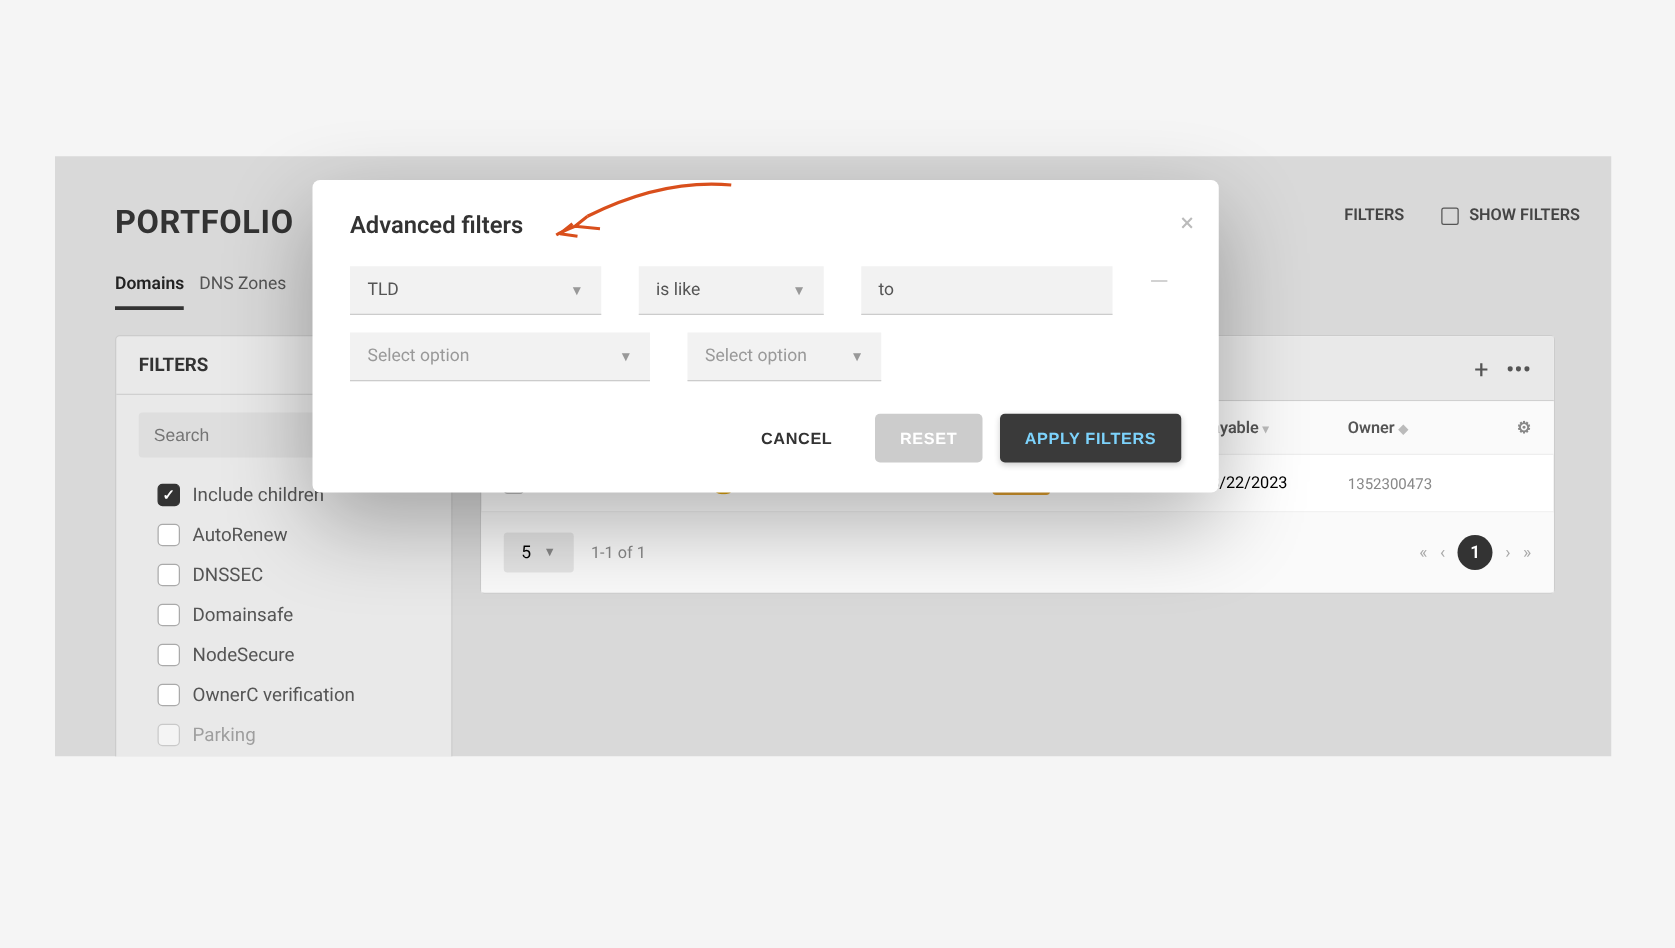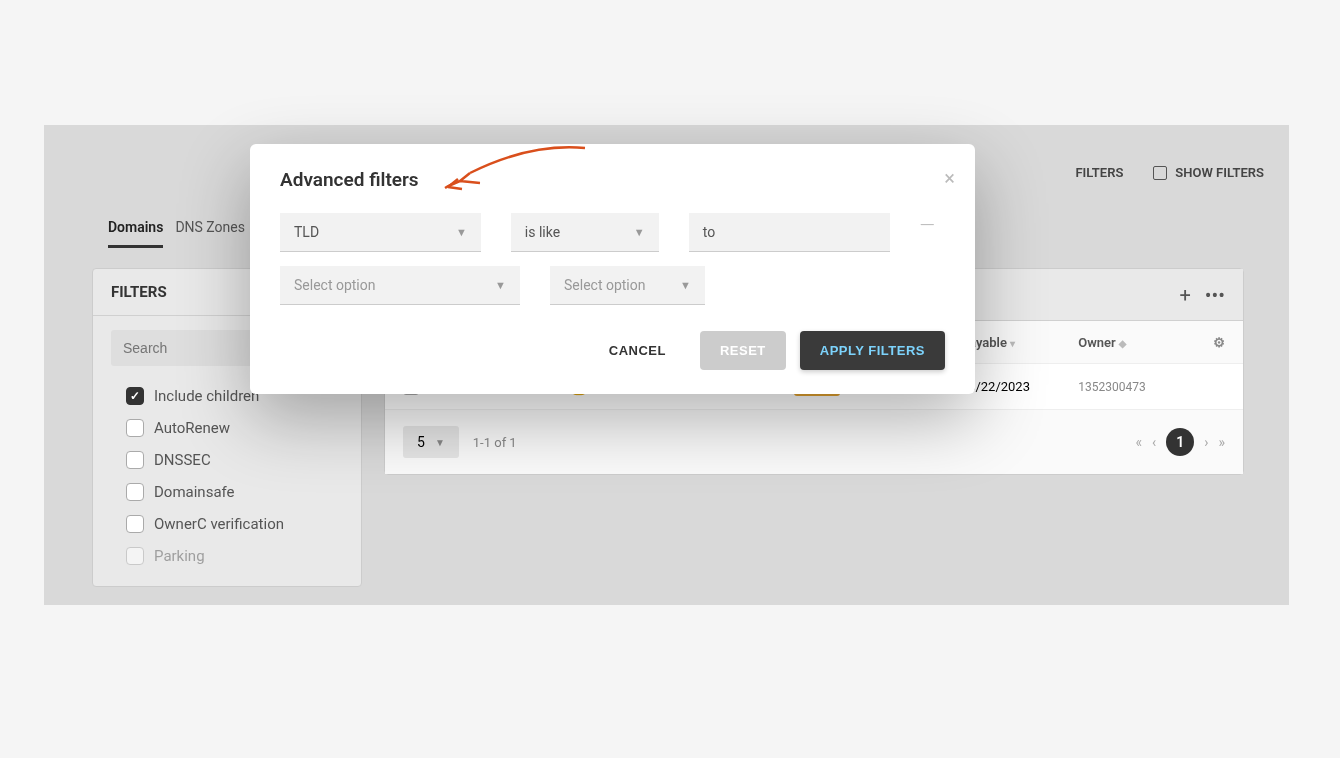--- a/index.html
+++ b/index.html
@@ -43,21 +43,20 @@
     .header-actions .action { display: flex; align-items: center; gap: 8px; cursor: pointer; }
     .icon-square { width: 14px; height: 14px; border: 1.5px solid #555; border-radius: 2px; }
     .tabs {
       position: absolute;
       left: 48px;
       top: 94px;
       display: flex;
       gap: 12px;
       font-size: 14px;
       color: #555;
-      margin-left: 16px;
     }
     .tab { padding-bottom: 10px; cursor: pointer; }
     .tab.active { font-weight: 600; color: #222; border-bottom: 3px solid #333; }
     .sidebar {
       position: absolute;
       left: 48px;
       top: 143px;
       width: 270px;
       background: #e9e9e9;
       border: 1px solid #ccc;
@@ -221,20 +220,21 @@
     .btn-apply { background: #3a3a3a; color: #7dd3fc; box-shadow: 0 2px 5px rgba(0,0,0,0.2); }
 
     
     .arrow-svg { position: absolute; left: 440px; top: 143px; width: 150px; height: 50px; pointer-events: none; z-index: 200; }
   </style>
 </head>
 <body>
 
 <div class="app-viewport">
 
+  <div class="page-title">PORTFOLIO</div>
 
   <div class="header-actions">
     <div class="action">
       <span>FILTERS</span>
     </div>
     <div class="action">
       <span class="icon-square"></span>
       <span>SHOW FILTERS</span>
     </div>
   </div>
@@ -256,20 +256,24 @@
         <div class="cb"></div>
         <span>AutoRenew</span>
       </div>
       <div class="filter-item">
         <div class="cb"></div>
         <span>DNSSEC</span>
       </div>
       <div class="filter-item">
         <div class="cb"></div>
         <span>Domainsafe</span>
+      </div>
+      <div class="filter-item">
+        <div class="cb"></div>
+        <span>NodeSecure</span>
       </div>
       <div class="filter-item">
         <div class="cb"></div>
         <span>OwnerC verification</span>
       </div>
       <div class="filter-item" style="opacity:0.5">
         <div class="cb"></div>
         <span>Parking</span>
       </div>
     </div>

